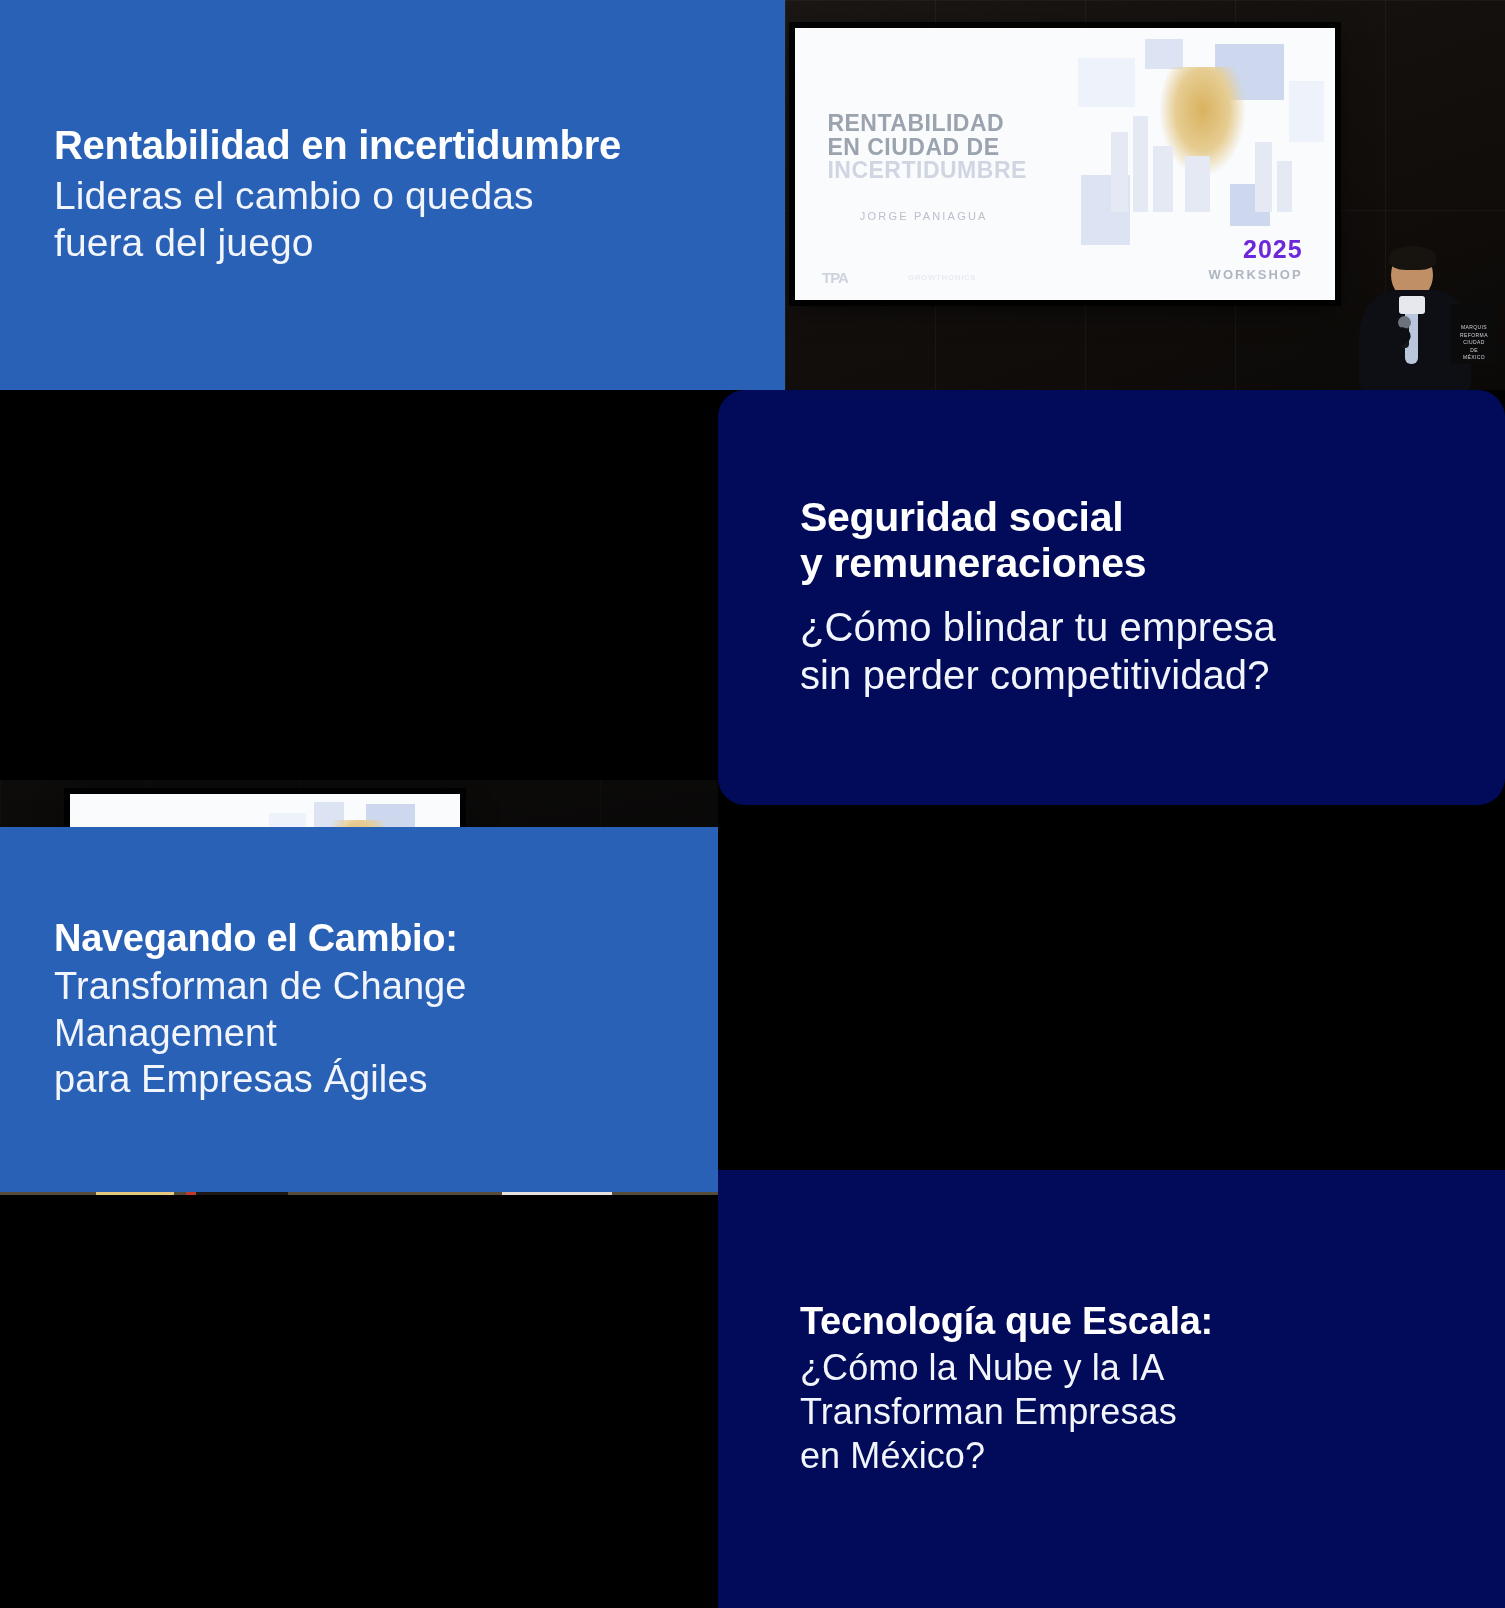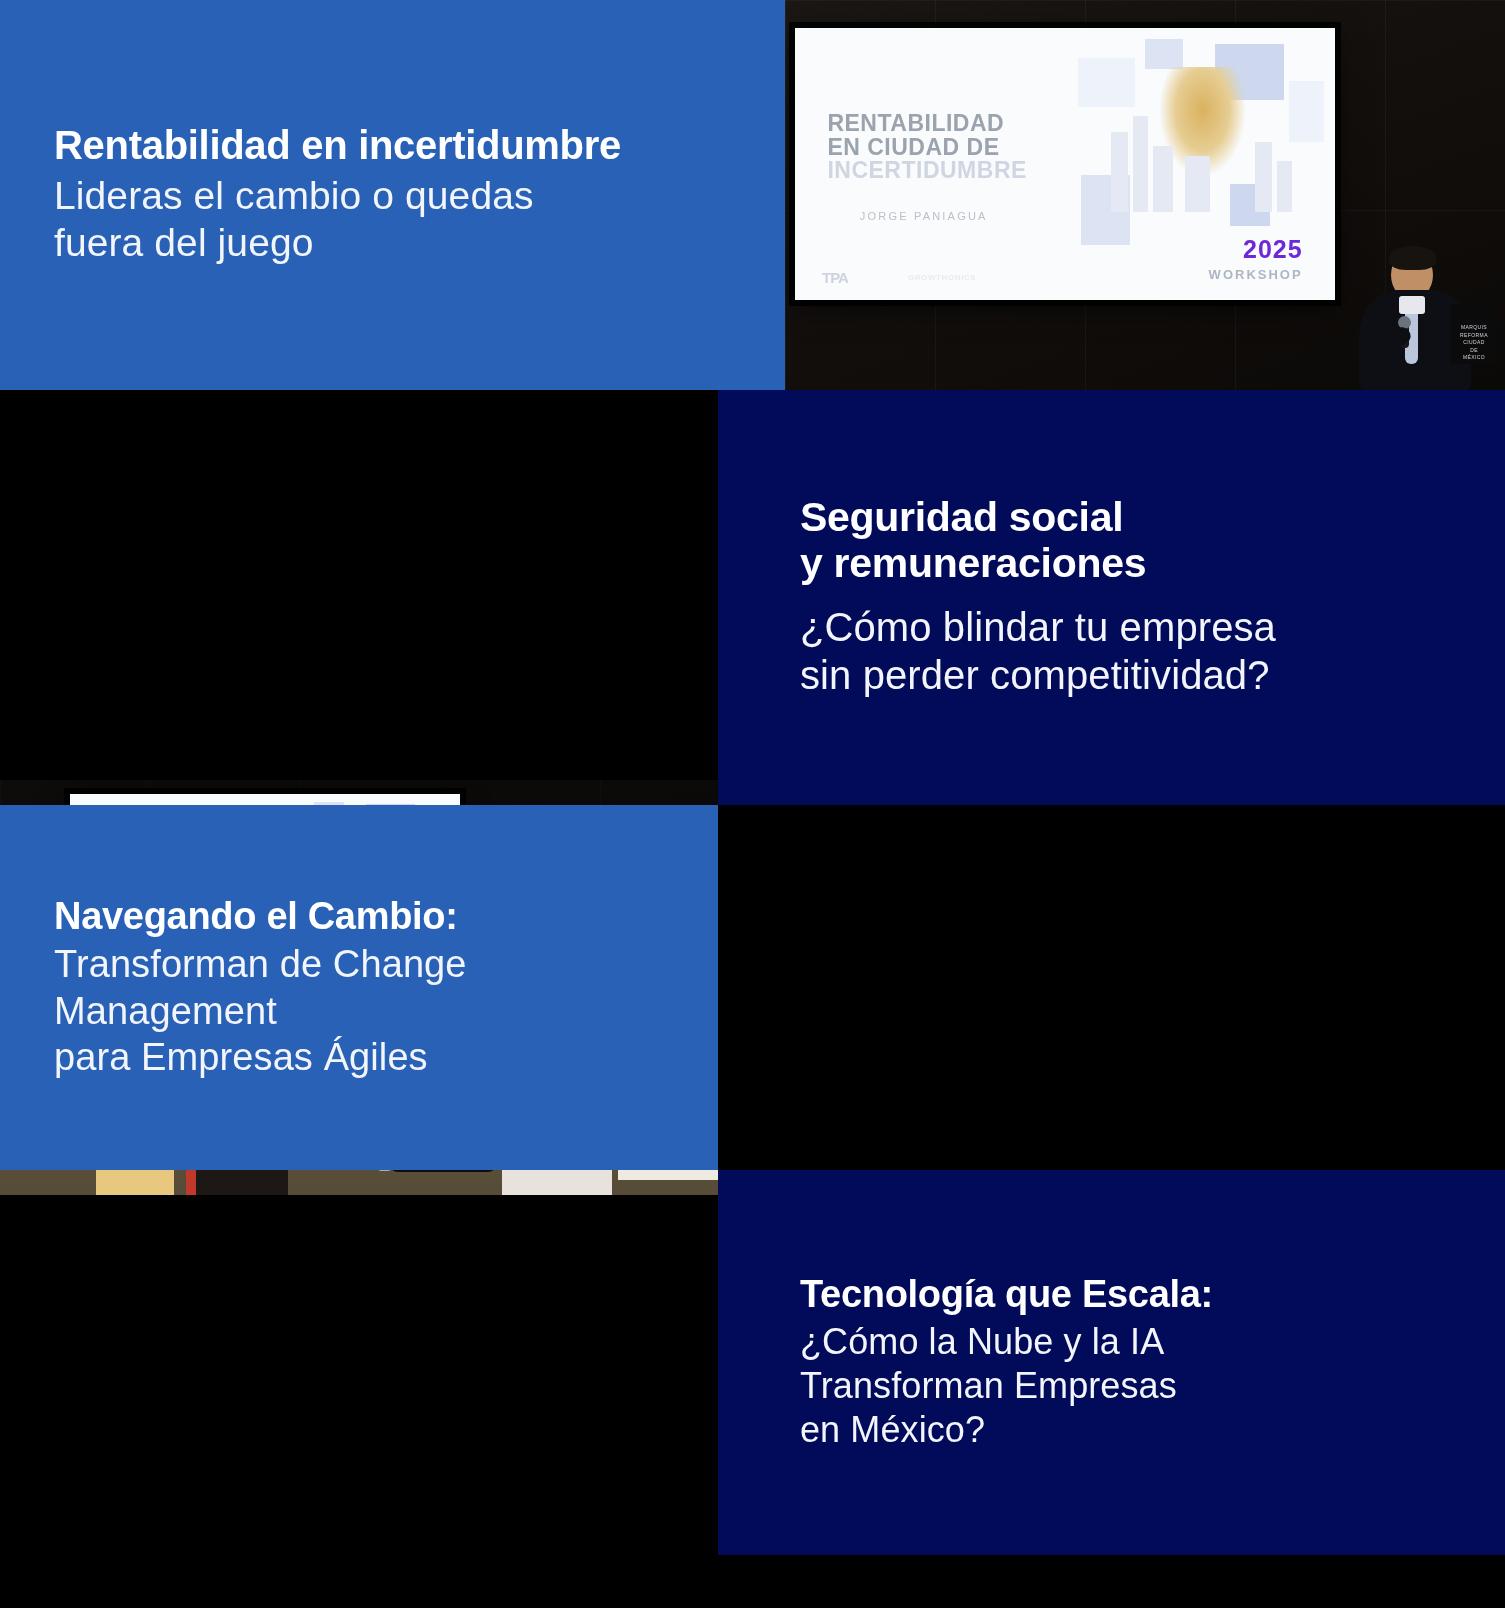--- a/index.html
+++ b/index.html
@@ -29,26 +29,26 @@
     color:#f2f5fb;
     font-weight:300;
     line-height:1.22;
     letter-spacing:0.1px;
   }
 
   #panel-rentabilidad { background:#2861b5; }
   #panel-rentabilidad .tp-title { font-size:40px; }
   #panel-rentabilidad .tp-sub   { font-size:39px; margin-top:4px; }
 
-  #panel-seguridad { background:#020b5a; }
+  #panel-seguridad { background:#020b5a;border-radius:27px; }
   #panel-seguridad .inner { padding-left:36px; padding-right:30px; }
   #panel-seguridad .tp-title { font-size:41px; }
   #panel-seguridad .tp-sub   { font-size:40px; margin-top:16px; }
 
-  #panel-navegando { background:#2861b5; }
+  #panel-navegando { background:#2861b5;margin-top:22px; }
   #panel-navegando .tp-title { font-size:38px; }
   #panel-navegando .tp-sub   { font-size:38px; margin-top:4px; }
 
   #panel-tecnologia { background:#020b5a; }
   #panel-tecnologia .inner { padding-left:36px; padding-right:30px; }
   #panel-tecnologia .tp-title { font-size:38px; }
   #panel-tecnologia .tp-sub   { font-size:36px; margin-top:4px; }
 
   
   .photo { background:#05070a; position:relative; }
@@ -307,21 +307,21 @@
     <div class="inner">
       <div class="tp-title">Navegando el Cambio:</div>
       <div class="tp-sub">
         <div>Transforman de Change</div>
         <div>Management</div>
         <div>para Empresas Ágiles</div>
       </div>
     </div>
   </div>
 
-  <div class="cell textpanel" id="panel-tecnologia" style="left:718px; top:1170px; width:787px; height:385px;">
+  <div class="cell textpanel" id="panel-tecnologia" style="left:718px; top:1170px; width:787px; height:438px;">
     <div class="inner" style="padding-left:74px;">
       <div class="tp-title">Tecnología que Escala:</div>
       <div class="tp-sub">
         <div>¿Cómo la Nube y la IA</div>
         <div>Transforman Empresas</div>
         <div>en México?</div>
       </div>
     </div>
   </div>
 

